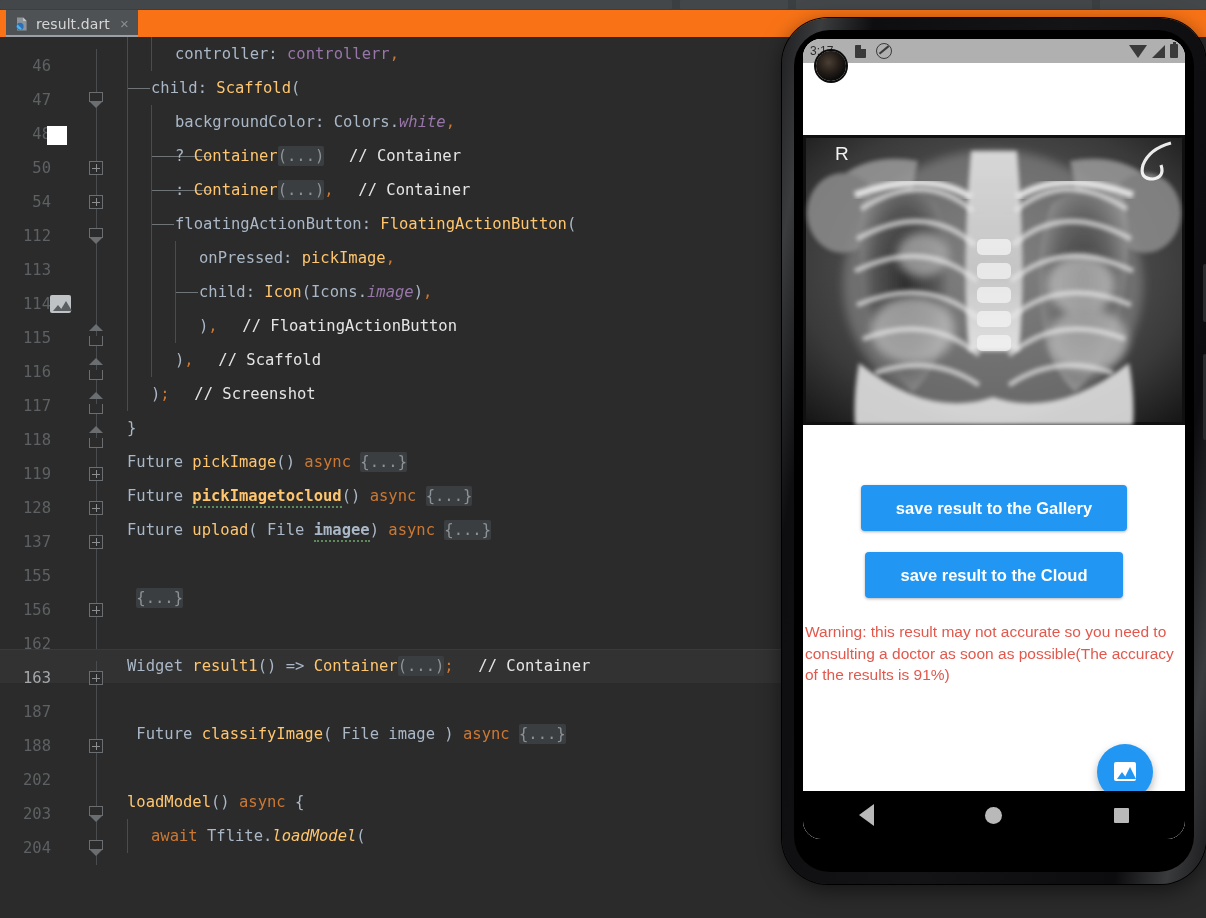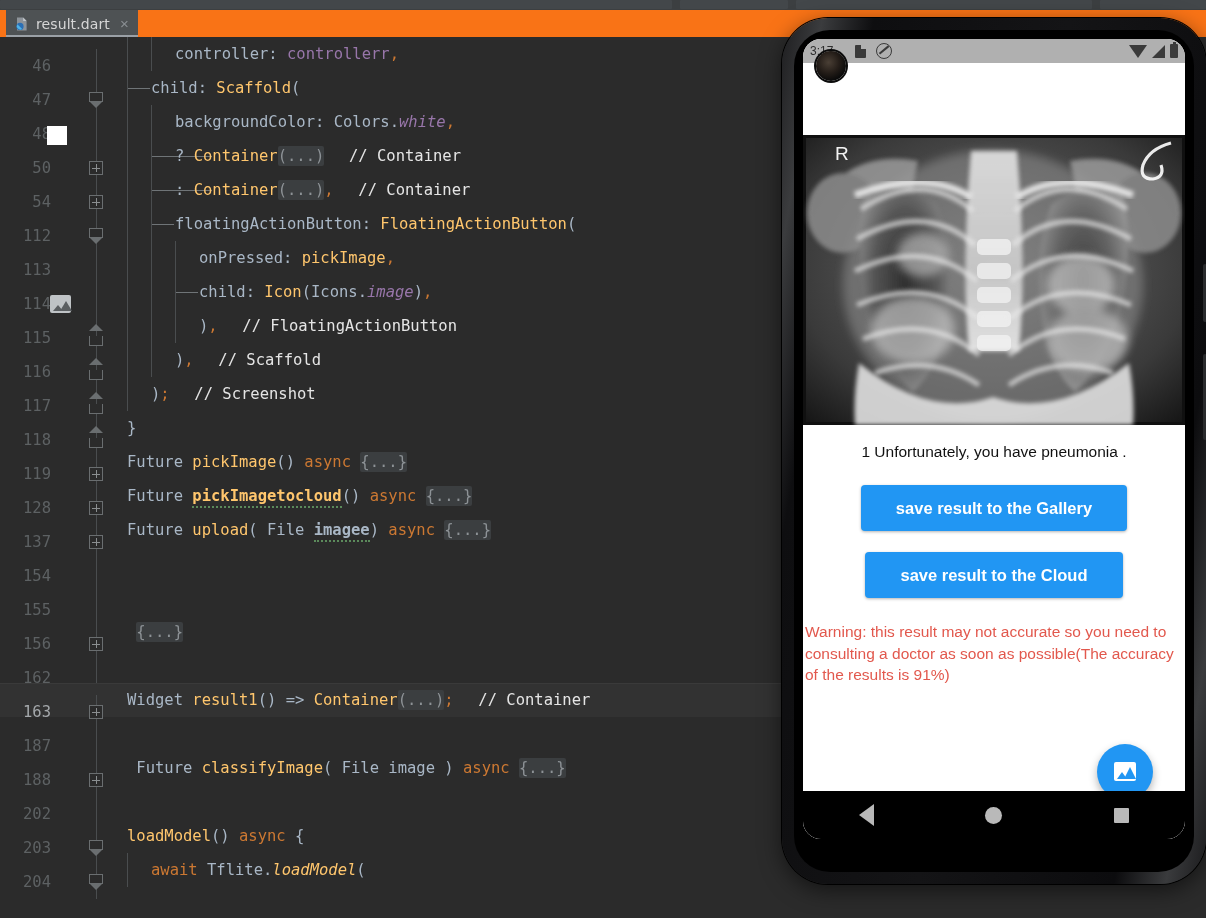--- a/index.html
+++ b/index.html
@@ -150,21 +150,20 @@
       <div class="row"><div class="gutter"><span class="lnum">112</span><div class="foldcol"><span class="fline"></span><span class="fchev"><i></i><b></b></span></div></div><span class="indentline" style="left: 127px;"></span><span class="indentline" style="left: 151px;"></span><span class="treeh" style="top: 17px; left: 152px; width: 22px;"></span><div class="code" style="left: 175px;"><span class="c-plain">floatingActionButton: </span><span class="c-cls">FloatingActionButton</span><span class="c-plain">(</span></div></div>
       <div class="row"><div class="gutter"><span class="lnum">113</span><div class="foldcol"><span class="fline"></span></div></div><span class="indentline" style="left: 127px;"></span><span class="indentline" style="left: 151px;"></span><span class="indentline" style="left: 175px;"></span><div class="code" style="left: 199px;"><span class="c-plain">onPressed: </span><span class="c-fn">pickImage</span><span class="c-kw">,</span></div></div>
       <div class="row"><div class="gutter"><span class="lnum">114</span><span class="imgicon"></span><div class="foldcol"><span class="fline"></span></div></div><span class="indentline" style="left: 127px;"></span><span class="indentline" style="left: 151px;"></span><span class="indentline" style="left: 175px;"></span><span class="treeh" style="top: 17px; left: 176px; width: 22px;"></span><div class="code" style="left: 199px;"><span class="c-plain">child: </span><span class="c-cls">Icon</span><span class="c-plain">(Icons.</span><span class="c-fld c-ital">image</span><span class="c-plain">)</span><span class="c-kw">,</span></div></div>
       <div class="row"><div class="gutter"><span class="lnum">115</span><div class="foldcol"><span class="fline"></span><span class="fchev up"><i></i><b></b></span></div></div><span class="indentline" style="left: 127px;"></span><span class="indentline" style="left: 151px;"></span><span class="indentline" style="left: 175px;"></span><div class="code" style="left: 199px;"><span class="c-plain">)</span><span class="c-kw">,</span><span class="c-com">  // FloatingActionButton</span></div></div>
       <div class="row"><div class="gutter"><span class="lnum">116</span><div class="foldcol"><span class="fline"></span><span class="fchev up"><i></i><b></b></span></div></div><span class="indentline" style="left: 127px;"></span><span class="indentline" style="left: 151px;"></span><div class="code" style="left: 175px;"><span class="c-plain">)</span><span class="c-kw">,</span><span class="c-com">  // Scaffold</span></div></div>
       <div class="row"><div class="gutter"><span class="lnum">117</span><div class="foldcol"><span class="fline"></span><span class="fchev up"><i></i><b></b></span></div></div><span class="indentline" style="left: 127px;"></span><div class="code" style="left: 151px;"><span class="c-plain">)</span><span class="c-kw">;</span><span class="c-com">  // Screenshot</span></div></div>
       <div class="row"><div class="gutter"><span class="lnum">118</span><div class="foldcol"><span class="fline"></span><span class="fchev up"><i></i><b></b></span></div></div><div class="code" style="left: 127px;"><span class="c-plain">}</span></div></div>
       <div class="row"><div class="gutter"><span class="lnum">119</span><div class="foldcol"><span class="fline"></span><span class="fbox plus"></span></div></div><div class="code" style="left: 127px;"><span class="c-plain">Future </span><span class="c-fn">pickImage</span><span class="c-plain">() </span><span class="c-kw">async </span><span class="folded">{...}</span></div></div>
       <div class="row"><div class="gutter"><span class="lnum">128</span><div class="foldcol"><span class="fline"></span><span class="fbox plus"></span></div></div><div class="code" style="left: 127px;"><span class="c-plain">Future </span><span class="c-fn squig">pickImagetocloud</span><span class="c-plain">() </span><span class="c-kw">async </span><span class="folded">{...}</span></div></div>
       <div class="row"><div class="gutter"><span class="lnum">137</span><div class="foldcol"><span class="fline"></span><span class="fbox plus"></span></div></div><div class="code" style="left: 127px;"><span class="c-plain">Future </span><span class="c-fn">upload</span><span class="c-plain">( File </span><span class="c-plain squig">imagee</span><span class="c-plain">) </span><span class="c-kw">async </span><span class="folded">{...}</span></div></div>
-      <div class="row"><div class="gutter"><span class="lnum">154</span><div class="foldcol"><span class="fline"></span></div></div><div class="code" style="left: 127px;"></div></div>
       <div class="row"><div class="gutter"><span class="lnum">155</span><div class="foldcol"><span class="fline"></span></div></div></div>
       <div class="row"><div class="gutter"><span class="lnum">156</span><div class="foldcol"><span class="fline"></span><span class="fbox plus"></span></div></div><div class="code" style="left: 127px;"><span class="c-plain"> </span><span class="folded">{...}</span></div></div>
       <div class="row"><div class="gutter"><span class="lnum">162</span><div class="foldcol"><span class="fline"></span></div></div><div class="code" style="left: 127px;"></div></div>
       <div class="row cur"><div class="gutter"><span class="lnum">163</span><div class="foldcol"><span class="fline"></span><span class="fbox plus"></span></div></div><div class="code" style="left: 127px;"><span class="c-plain">Widget </span><span class="c-fn">result1</span><span class="c-plain">() =&gt; </span><span class="c-cls">Container</span><span class="folded">(...)</span><span class="c-kw">;</span><span class="c-com">  // Container</span></div></div>
       <div class="row"><div class="gutter"><span class="lnum">187</span><div class="foldcol"><span class="fline"></span></div></div><div class="code" style="left: 127px;"></div></div>
       <div class="row"><div class="gutter"><span class="lnum">188</span><div class="foldcol"><span class="fline"></span><span class="fbox plus"></span></div></div><div class="code" style="left: 127px;"><span class="c-plain"> Future </span><span class="c-fn">classifyImage</span><span class="c-plain">( File image ) </span><span class="c-kw">async </span><span class="folded">{...}</span></div></div>
       <div class="row"><div class="gutter"><span class="lnum">202</span><div class="foldcol"><span class="fline"></span></div></div><div class="code" style="left: 127px;"></div></div>
       <div class="row"><div class="gutter"><span class="lnum">203</span><div class="foldcol"><span class="fline"></span><span class="fchev"><i></i><b></b></span></div></div><div class="code" style="left: 127px;"><span class="c-fn">loadModel</span><span class="c-plain">() </span><span class="c-kw">async </span><span class="c-plain">{</span></div></div>
       <div class="row"><div class="gutter"><span class="lnum">204</span><div class="foldcol"><span class="fline"></span><span class="fchev"><i></i><b></b></span></div></div><span class="indentline" style="left: 127px;"></span><div class="code" style="left: 151px;"><span class="c-kw">await </span><span class="c-plain">Tflite.</span><span class="c-fn c-ital">loadModel</span><span class="c-plain">(</span></div></div>
     </div>
@@ -269,21 +268,20 @@
           <path d="M56 228 q70 56 134 34 q64 22 136-34 q6 34 4 62 H52 q-2-28 4-62z" fill="#dcdcdc" opacity=".92"></path>
         </g>
 
         <g stroke="#ffffff" stroke-width="3.2" fill="none" opacity=".9">
           <path d="M368 8 q-22 6-28 22 q-4 14 10 14 q12-2 8-14"></path>
         </g>
       </svg>
       <span class="xmark">R</span>
     </div>
 
-    <div class="resulttext">1 Unfortunately, you have pneumonia .</div>
 
     <button class="btn btn-cloud">save result to the Cloud</button>
     <button class="btn btn-gallery">save result to the Gallery</button>
 
     <div class="warn">Warning: this result may not accurate so you need to consulting a doctor as soon as possible(The accuracy of the results is 91%)</div>
 
     <div class="fab">
       <span class="fabicon"></span>
     </div>
 

